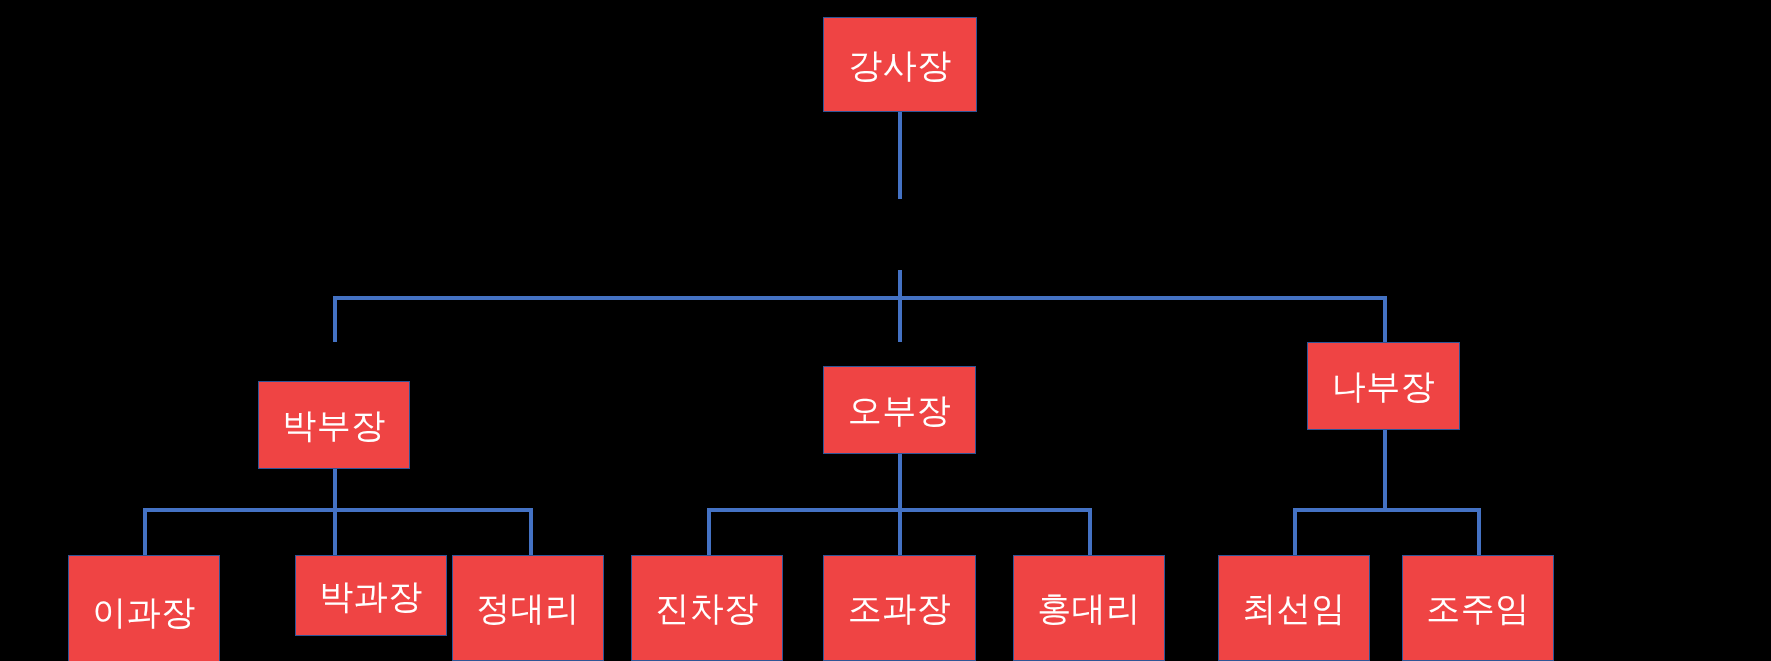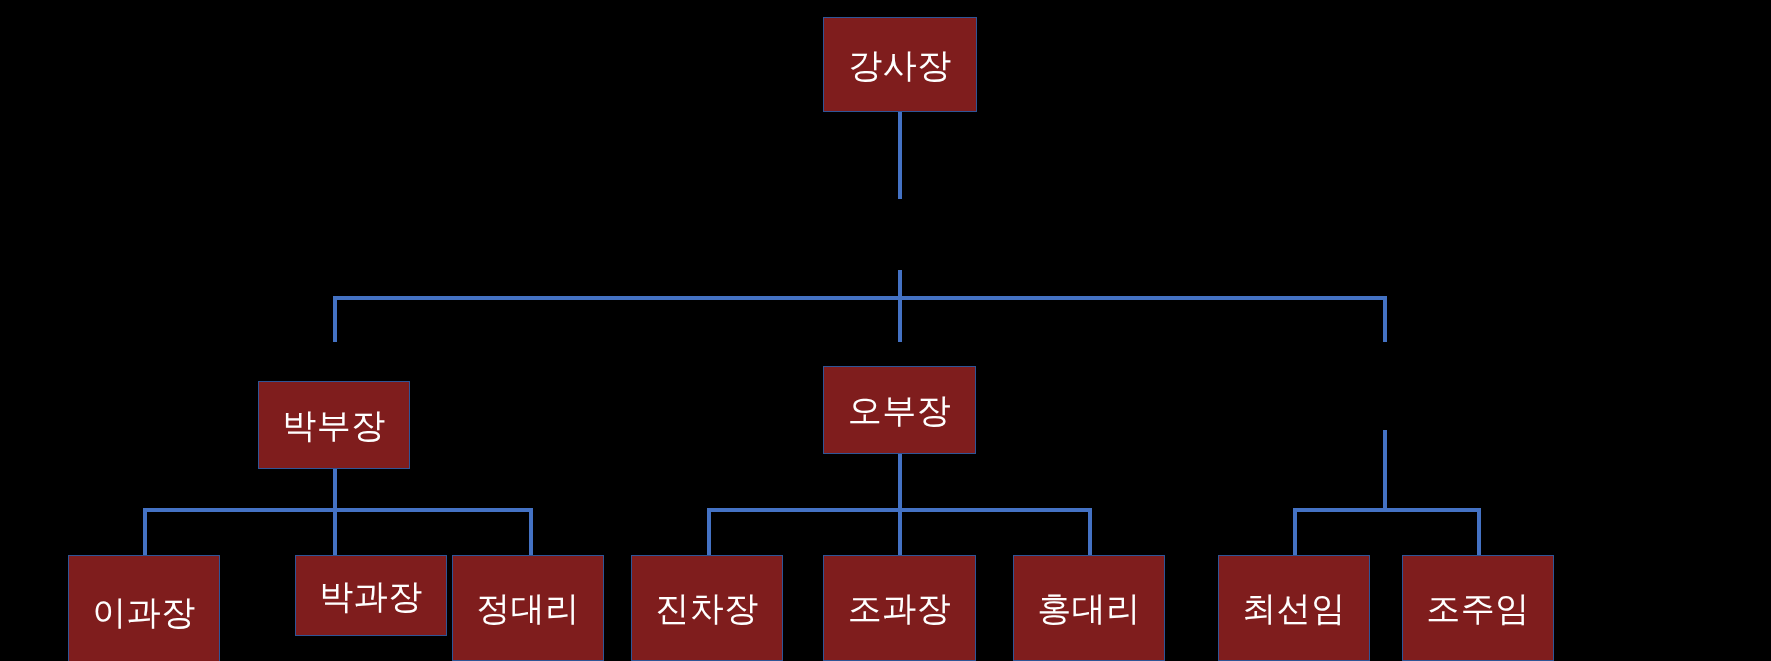--- a/index.html
+++ b/index.html
@@ -14,21 +14,21 @@
   #chart-root {
     position: relative;
     width: 1771px;
     height: 661px;
     background: #000000;
     overflow: hidden;
   }
   .node-box {
     position: absolute;
     box-sizing: border-box;
-    background: #7f1d1d;
+    background: #ef4444;
     border: 1px solid #2f5597;
     color: #ffffff;
     display: flex;
     align-items: center;
     justify-content: center;
     font-size: 34px;
     line-height: 1;
     letter-spacing: 0.5px;
     white-space: nowrap;
     user-select: none;
@@ -78,20 +78,23 @@
     <span class="node-label">강사장</span>
   </div>
 
 
   <div class="node-box" style="left:258px; top:342px; width:152px; height:88px;margin-top:39px;">
     <span class="node-label">박부장</span>
   </div>
   <div class="node-box" style="left:823px; top:342px; width:153px; height:88px;margin-top:24px;">
     <span class="node-label">오부장</span>
   </div>
+  <div class="node-box" style="left:1307px; top:342px; width:153px; height:88px;">
+    <span class="node-label">나부장</span>
+  </div>
 
   <div class="node-box" style="left:68px; top:555px; width:152px; height:113px;">
     <span class="node-label">이과장</span>
   </div>
   <div class="node-box" style="left:258px; top:555px; width:152px; height:81px;margin-left:37px;">
     <span class="node-label">박과장</span>
   </div>
   <div class="node-box" style="left:631px; top:555px; width:152px; height:106px;">
     <span class="node-label">진차장</span>
   </div>

